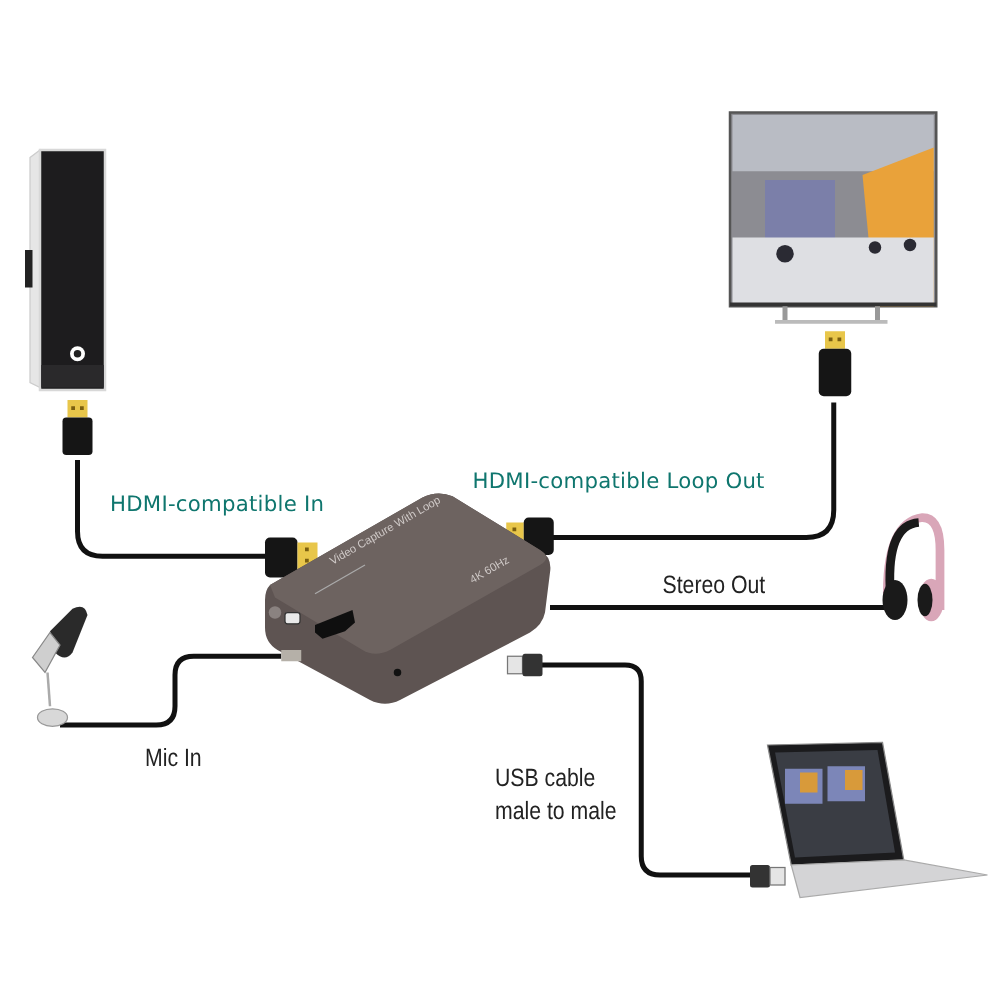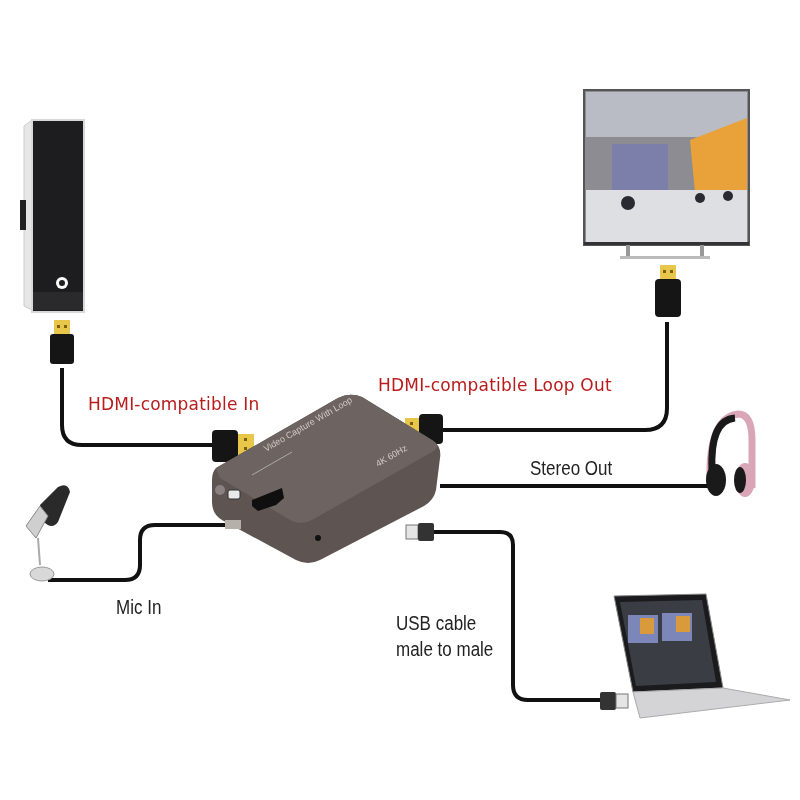--- a/index.html
+++ b/index.html
@@ -1,18 +1,18 @@
 <!DOCTYPE html>
 <html><head>
 <meta charset="utf-8">
 <style>
   html, body { margin:0; padding:0; background:#ffffff; }
   body { width:800px; height:800px; position:relative; overflow:hidden; font-family:"Liberation Sans", sans-serif; }
   .abs { position:absolute; }
-  .label { position:absolute; color:#b91c1c; white-space:nowrap; }
+  .label { position:absolute; color:#0f766e; white-space:nowrap; }
   .label-bold { font-family:"DejaVu Sans", sans-serif; font-size:17px; letter-spacing:0.2px; }
   .label-narrow { font-family:"Liberation Sans Narrow","Liberation Sans", sans-serif; font-size:20px; transform:scaleX(0.85); transform-origin:left top; color:#222; }
   svg { position:absolute; left:0; top:0; }
 </style>
 </head>
 <body>
 
 <svg width="800" height="800" viewBox="0 0 800 800">
 
   <path d="M62 368 L62 425 Q62 445 82 445 L212 445" stroke="#111" stroke-width="4" fill="none"></path>

